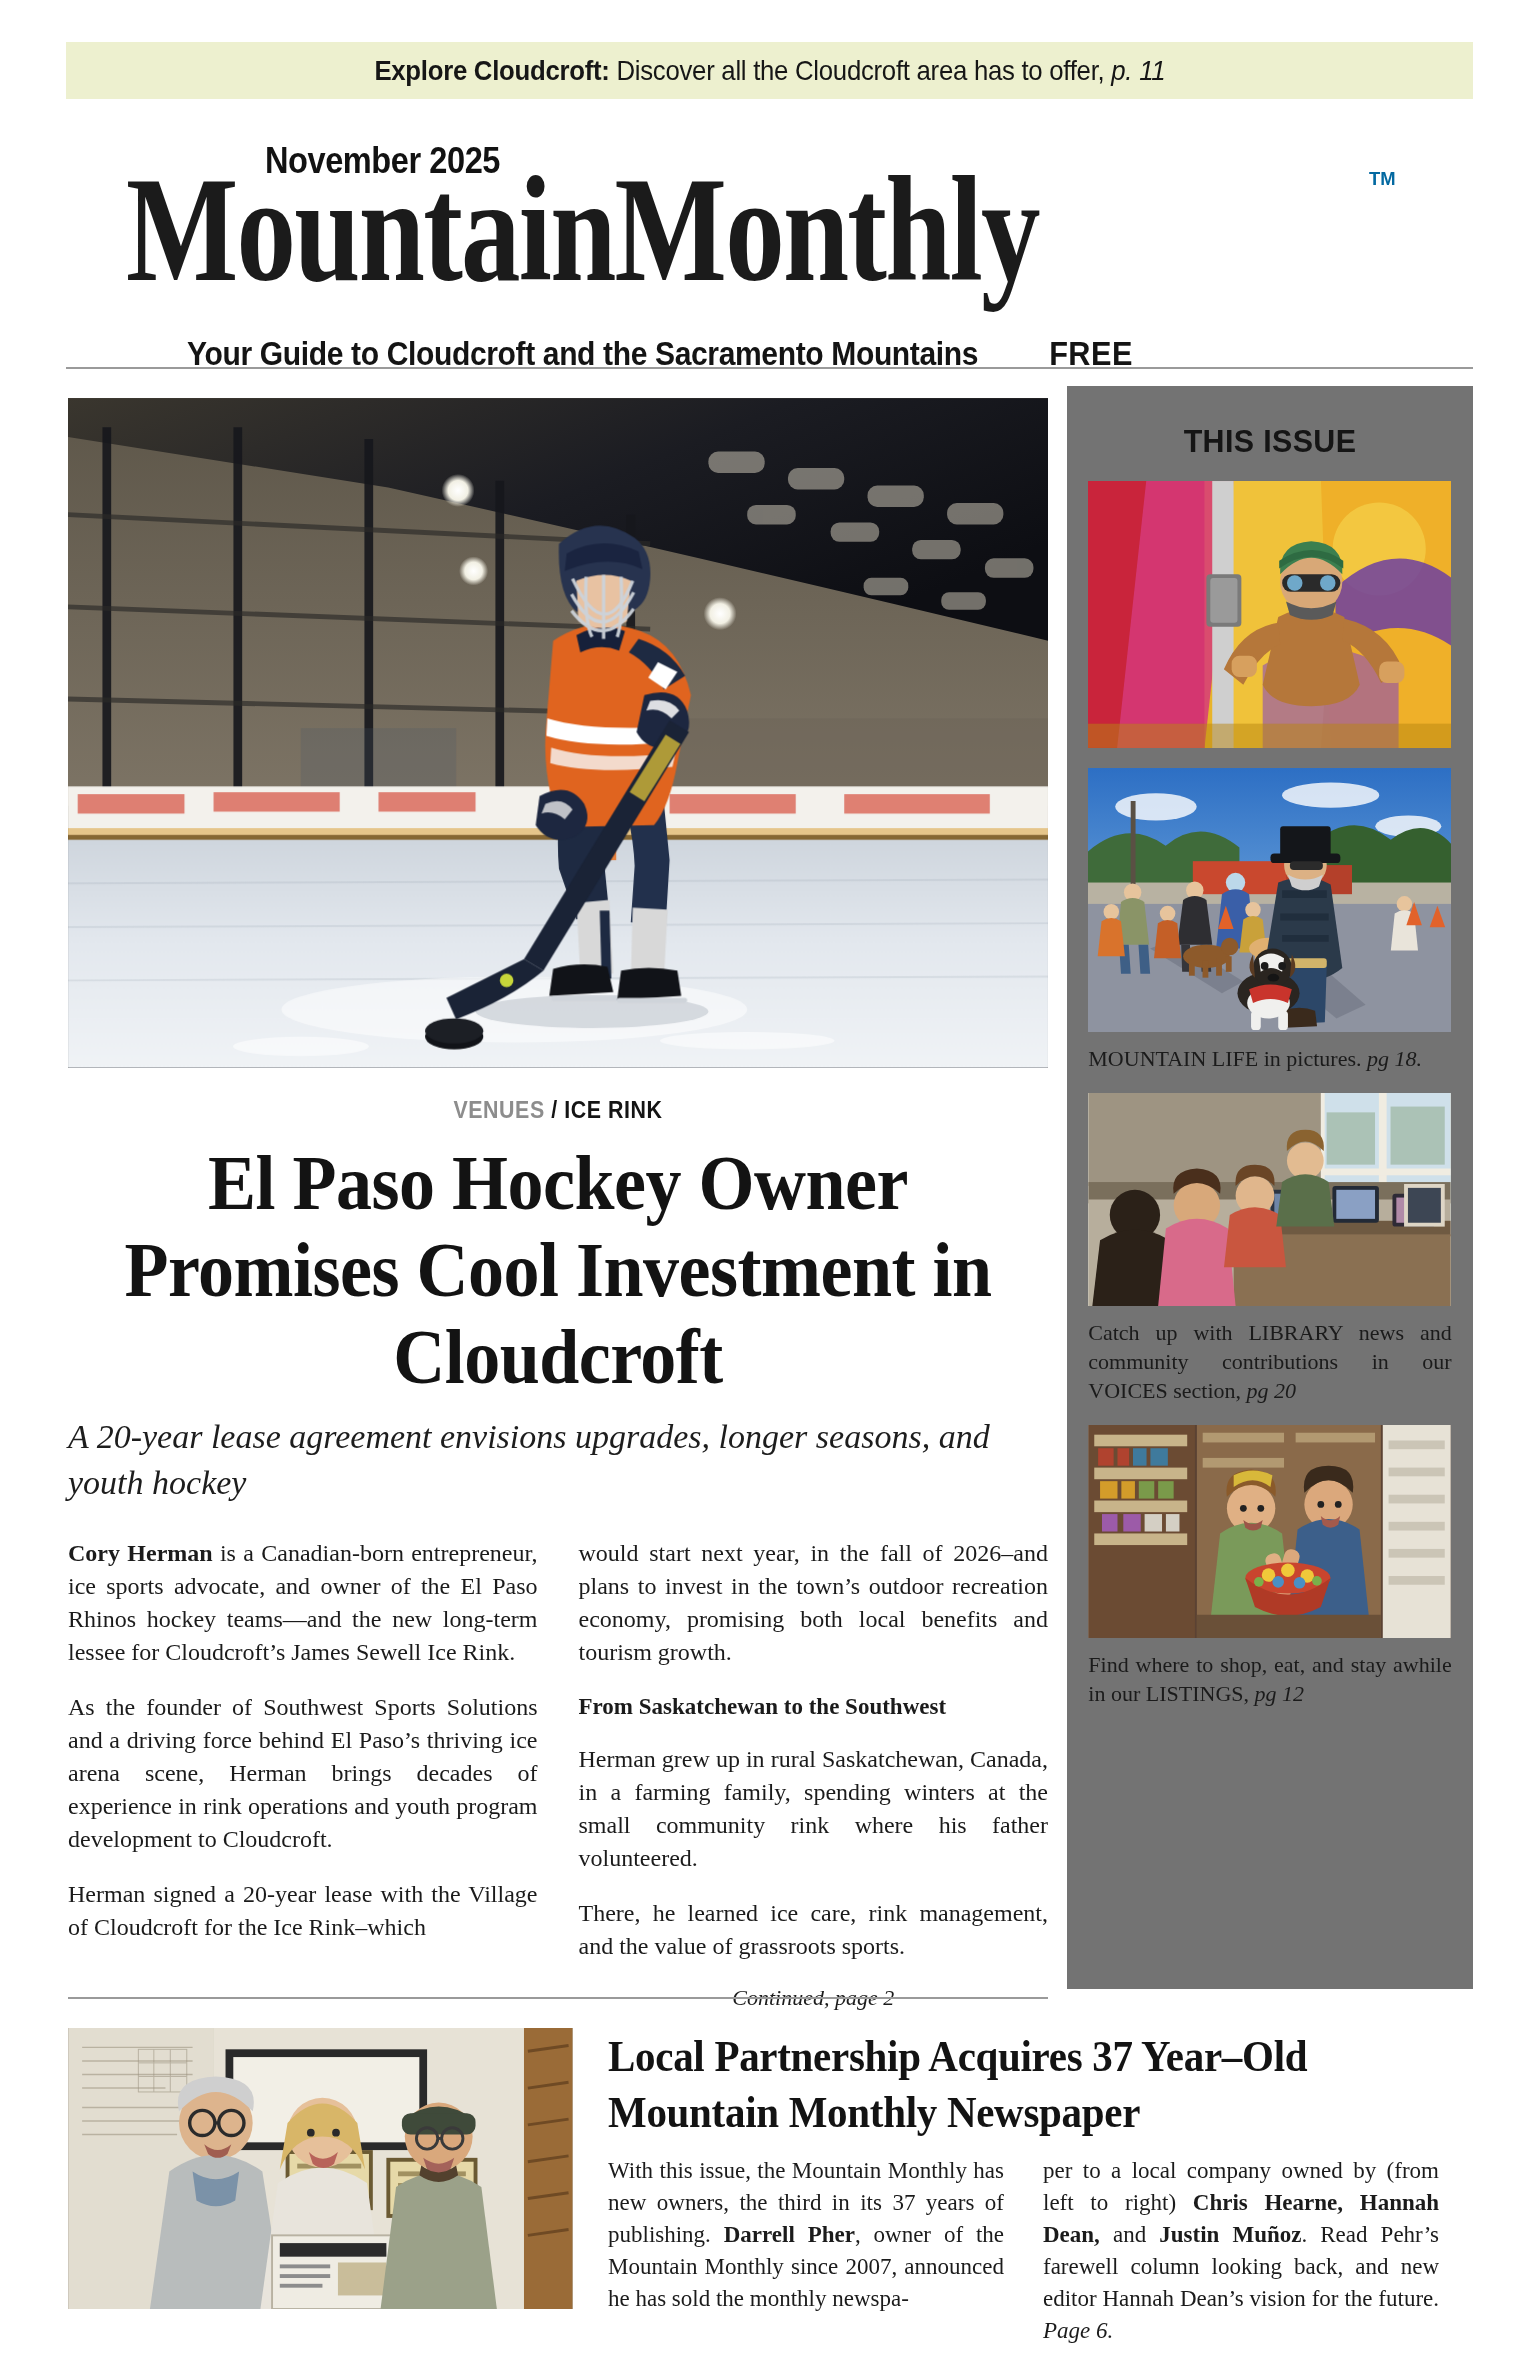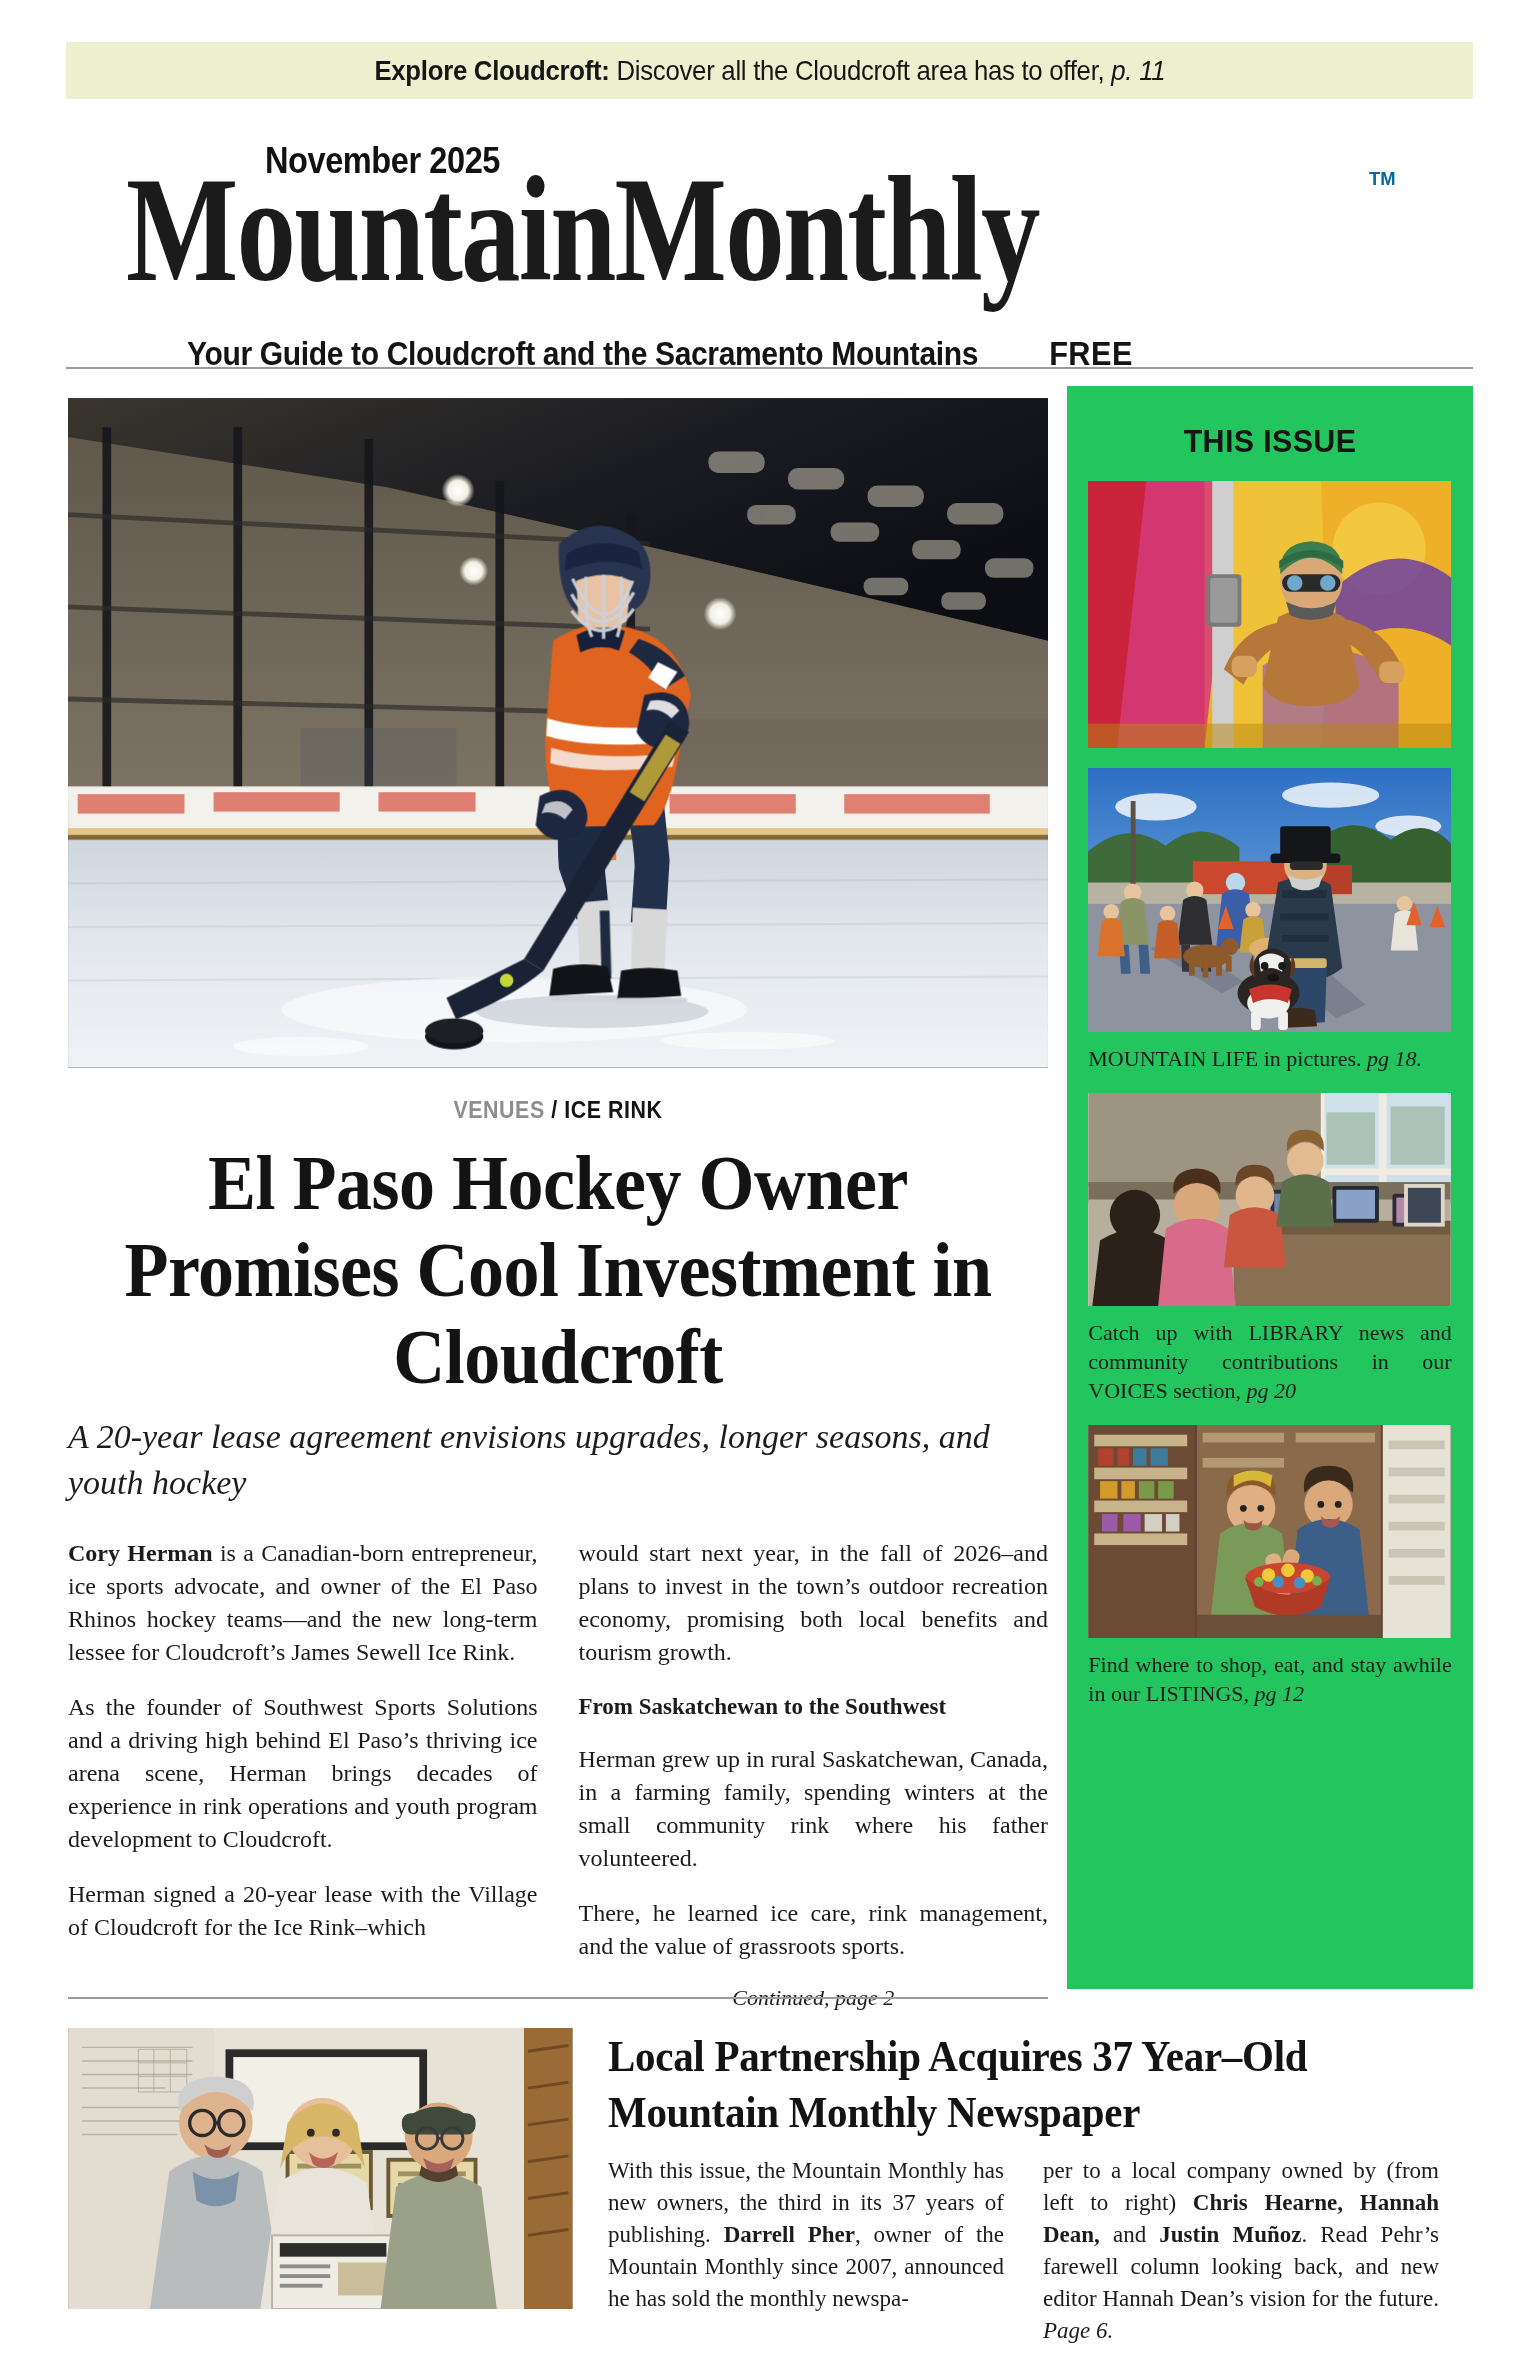--- a/index.html
+++ b/index.html
@@ -206,21 +206,21 @@
     color: #1b1b1b;
   }
 
   
   .sidebar {
     position: absolute;
     left: 1067px;
     top: 386px;
     width: 406px;
     height: 1603px;
-    background: #22c55e;
+    background: #737373;
   }
   .sidebar-title {
     margin: 37px 0 21.3px 0;
     text-align: center;
     font-family: "Liberation Sans", sans-serif;
     font-weight: bold;
     font-size: 32px;
     letter-spacing: 0.4px;
     color: #151515;
     transform: scaleX(0.95);
@@ -460,21 +460,21 @@
   </div>
 
   <h1 class="headline">El Paso Hockey Owner Promises Cool Investment in Cloudcroft</h1>
 
   <div class="deck">A 20-year lease agreement envisions upgrades, longer seasons, and youth hockey</div>
 
 
   <div class="story-cols">
     <div class="story-col">
       <p class="lead-in"><b>Cory Herman</b><span> is a Canadian-born entrepreneur, ice sports advocate, and owner of the El Paso Rhinos hockey teams—and the new long-term lessee for Cloudcroft’s James Sewell Ice Rink.</span></p>
-      <p>As the founder of Southwest Sports Solutions and a driving high behind El Paso’s thriving ice arena scene, Herman brings decades of experience in rink operations and youth program development to Cloudcroft.</p>
+      <p>As the founder of Southwest Sports Solutions and a driving force behind El Paso’s thriving ice arena scene, Herman brings decades of experience in rink operations and youth program development to Cloudcroft.</p>
       <p>Herman signed a 20-year lease with the Village of Cloudcroft for the Ice Rink–which</p>
     </div>
     <div class="story-col">
       <p>would start next year, in the fall of 2026–and plans to invest in the town’s outdoor recreation economy, promising both local benefits and tourism growth.</p>
       <p class="subhead">From Saskatchewan to the Southwest</p>
       <p>Herman grew up in rural Saskatchewan, Canada, in a farming family, spending winters at the small community rink where his father volunteered.</p>
       <p>There, he learned ice care, rink management, and the value of grassroots sports.</p>
       <div class="continued">Continued, page 2</div>
     </div>
   </div>

